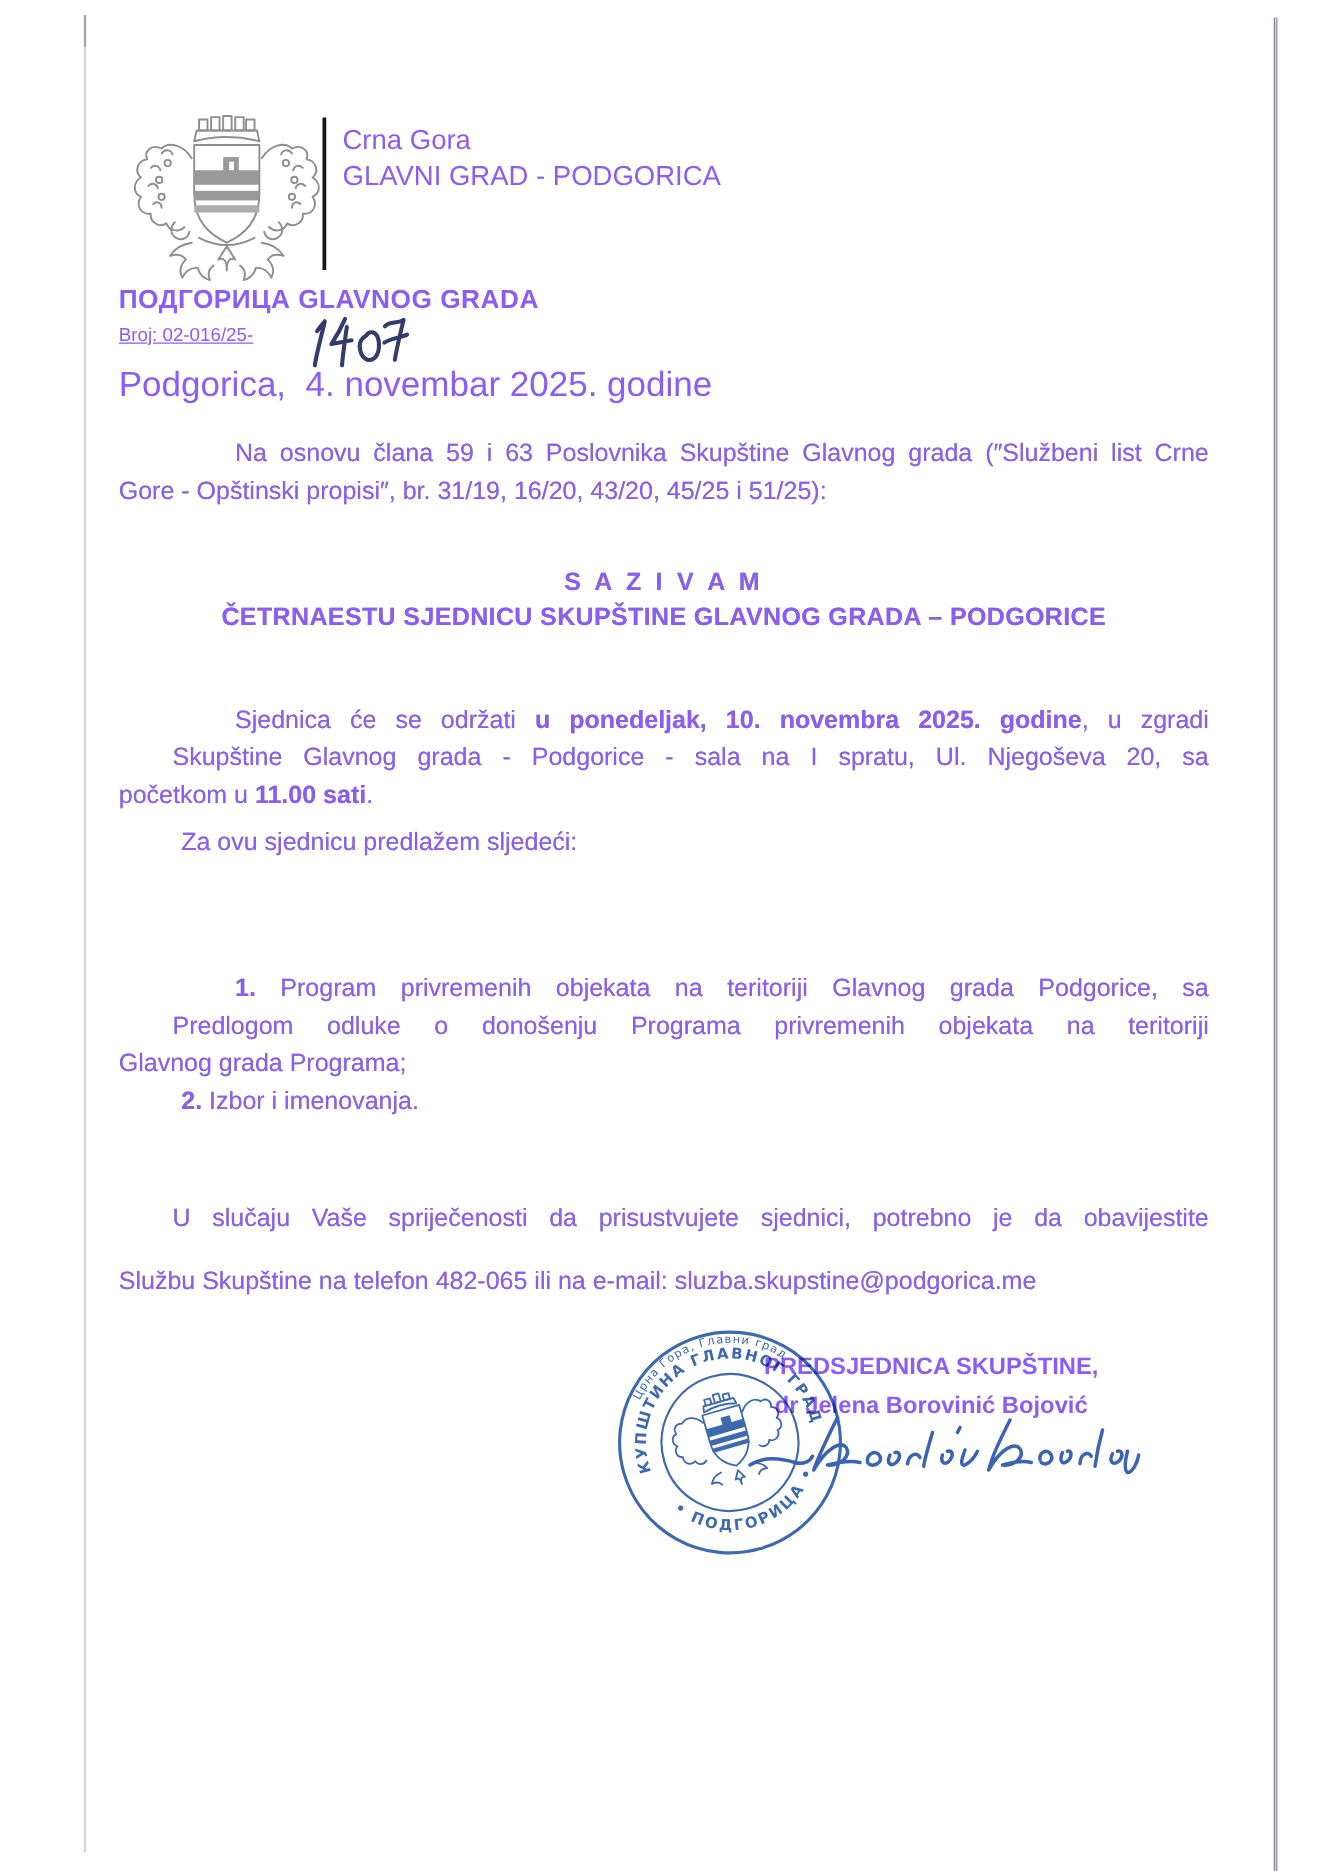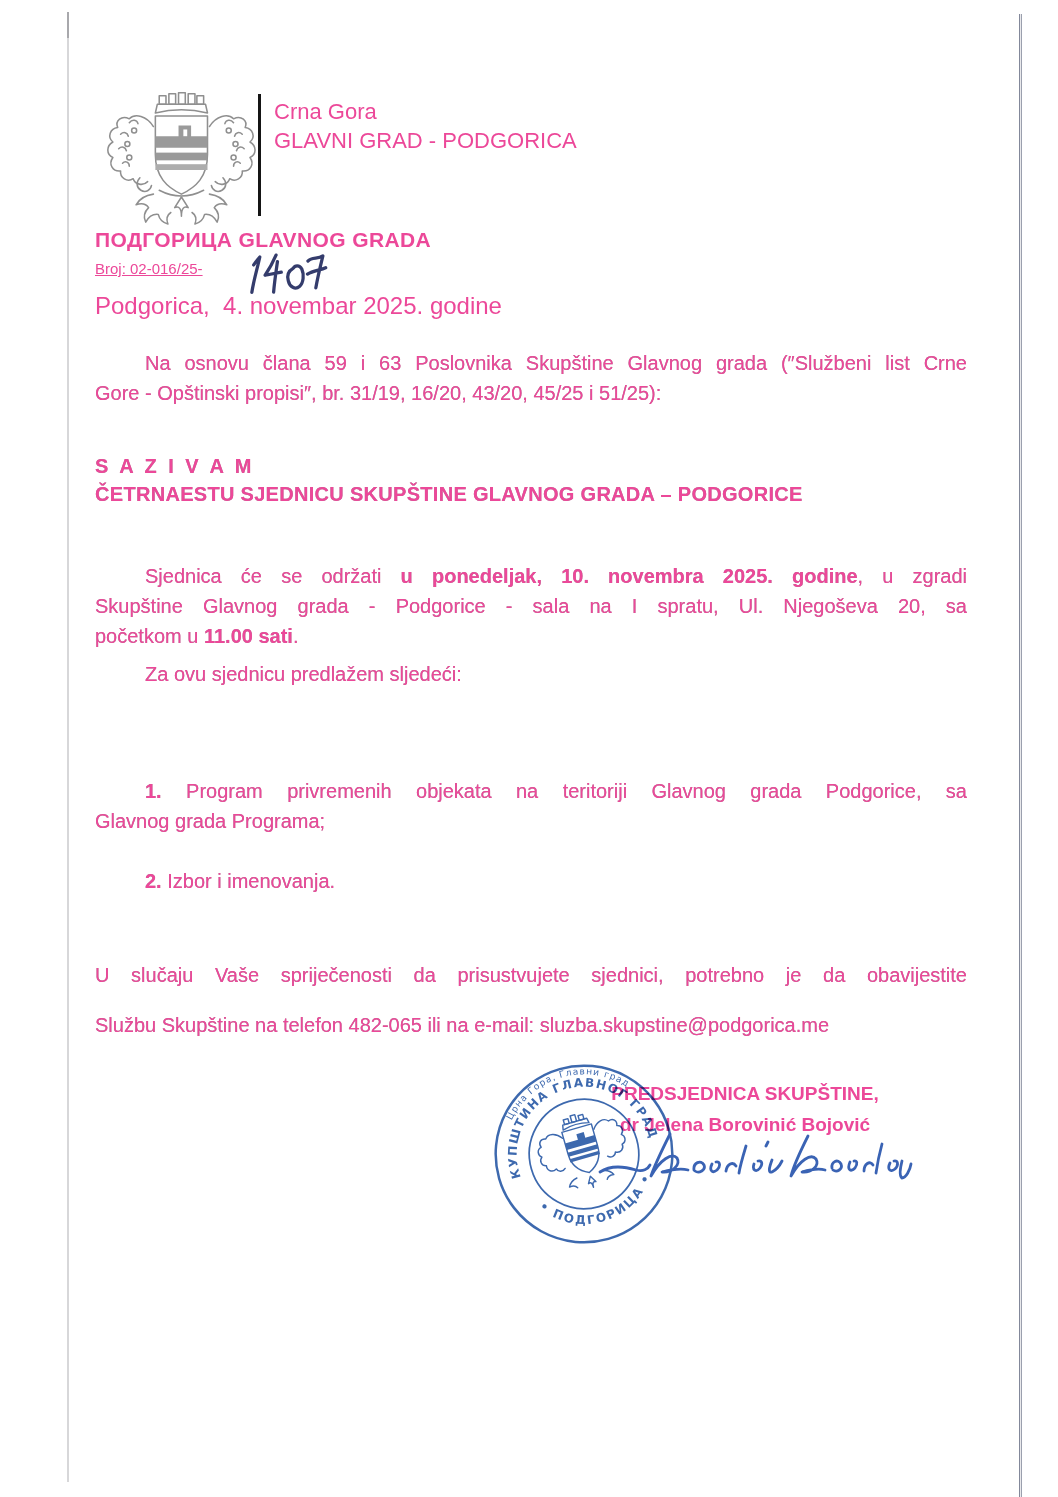--- a/index.html
+++ b/index.html
@@ -1,45 +1,45 @@
 <!DOCTYPE html>
 <html><head>
 <meta charset="utf-8">
 <style>
   * { margin:0; padding:0; box-sizing:border-box; }
   html,body { background:#ffffff; }
   .page {
     position:relative; width:1058px; height:1497px; background:#ffffff;
     font-family:"Liberation Sans","DejaVu Sans",sans-serif;
-    color:#ec4899; overflow:hidden;
+    color:#8b5cf6; overflow:hidden;
   }
   
   .scanline-left {
     position:absolute; left:67px; top:12px; width:2px; height:1470px;
     background:linear-gradient(to bottom,#a8a8ac 0 26px,#d7d7d9 26px 100%);
   }
   .scanline-right {
     position:absolute; left:1019px; top:14px; width:3px; height:1483px;
     background:linear-gradient(to right,#83889a 0 35%,#e9e9ec 50%,#9ba0ae 65%);
   }
   
   .coat { position:absolute; left:97px; top:86px; }
   .hdr-sep { position:absolute; left:258px; top:94px; width:3px; height:122px; background:#151515; }
   .hdr-text { position:absolute; left:274px; top:97px; font-size:22px; line-height:29px; }
   .org-name { position:absolute; left:95px; top:228px; font-size:21px; font-weight:bold; letter-spacing:.4px; }
   .doc-number { position:absolute; left:95px; top:260px; font-size:15px;text-decoration:underline; }
   .hand-number { position:absolute; left:243px; top:249px; }
-  .place-date { position:absolute; left:95px; top:292px; font-size:24px; }
+  .place-date { position:absolute; left:95px; top:292px; font-size:28px; }
   
   .txt { font-size:20px; line-height:30px; text-shadow:0 0 .4px rgba(20,20,20,.45); }
   .blk { position:absolute; left:95px; width:872px; }
-  .jline { text-align:justify; text-align-last:justify; }
+  .jline { text-align:justify; text-align-last:justify;margin-left:43px; }
   .b { font-weight:bold; }
   .indent { text-indent:50px; }
-  .center { }
+  .center { text-align:center; }
   .sp3 { letter-spacing:3px; }
   .sp2 { letter-spacing:2px; }
   .closing-par { line-height:50px; }
   
   .sig-block { position:absolute; left:570px; top:1078px; width:350px; text-align:center;
                font-size:19px; line-height:31px; font-weight:bold; z-index:1; }
   .stamp { position:absolute; left:488px; top:1058px; z-index:2; mix-blend-mode:multiply; opacity:.93; }
   .scrawl { position:absolute; left:596px; top:1120px; z-index:3; }
 </style>
 </head>
@@ -122,20 +122,21 @@
     <div class="jline indent"><span>Sjednica će se održati </span><span class="b">u ponedeljak, 10. novembra 2025. godine</span><span>, u zgradi</span></div>
     <div class="jline">Skupštine Glavnog grada - Podgorice - sala na I spratu, Ul. Njegoševa 20, sa</div>
     <div><span>početkom u </span><span class="b">11.00 sati</span><span>.</span></div>
   </div>
 
   <div class="blk txt" style="top:659px; padding-left:50px;">Za ovu sjednicu predlažem sljedeći:</div>
 
 
   <div class="blk txt" style="top:776px;">
     <div class="jline" style="padding-left:50px;"><span class="b">1.</span><span> Program privremenih objekata na teritoriji Glavnog grada Podgorice, sa</span></div>
+    <div class="jline">Predlogom odluke o donošenju Programa privremenih objekata na teritoriji</div>
     <div>Glavnog grada Programa;</div>
   </div>
 
   <div class="blk txt" style="top:866px; padding-left:50px;"><span class="b">2.</span><span> Izbor i imenovanja.</span></div>
 
   <div class="blk txt closing-par" style="top:950px;">
     <div class="jline">U slučaju Vaše spriječenosti da prisustvujete sjednici, potrebno je da obavijestite</div>
     <div>Službu Skupštine na telefon 482-065 ili na e-mail: sluzba.skupstine@podgorica.me</div>
   </div>
 

